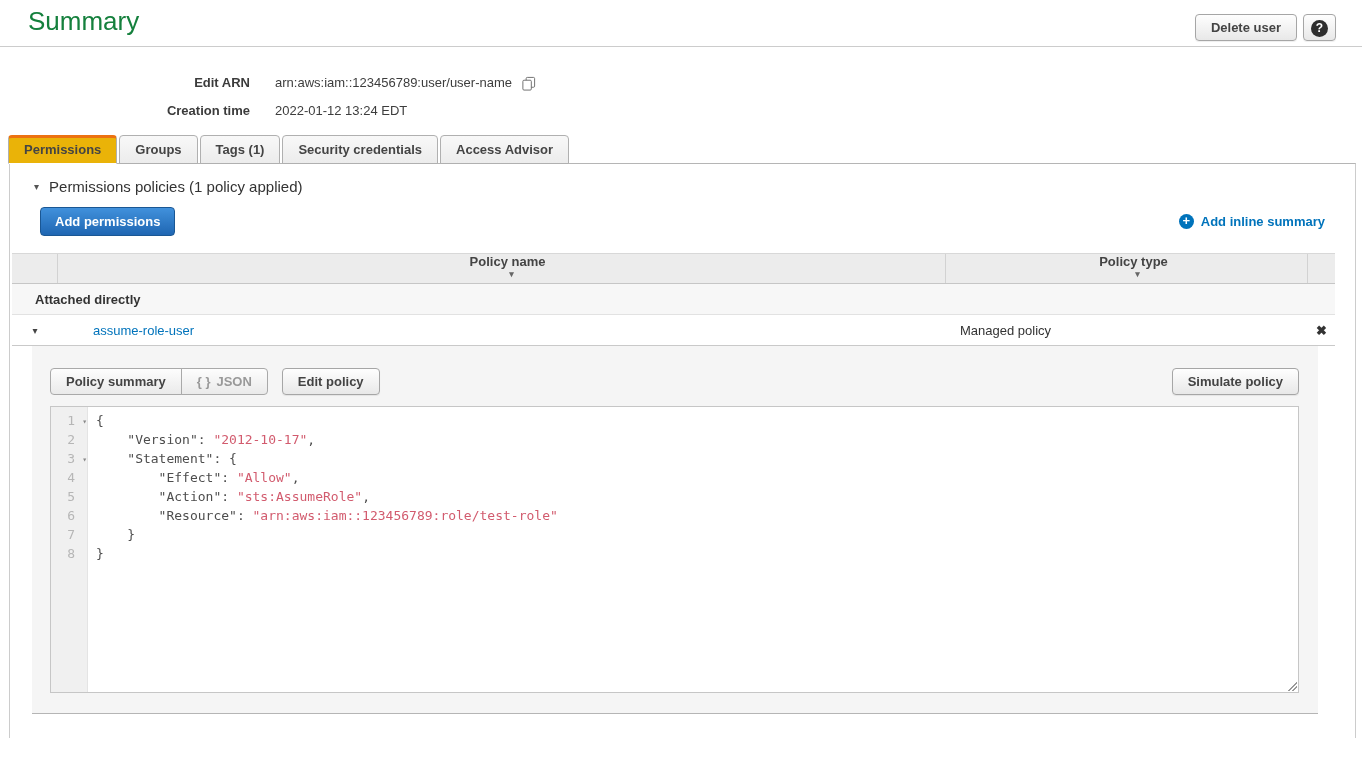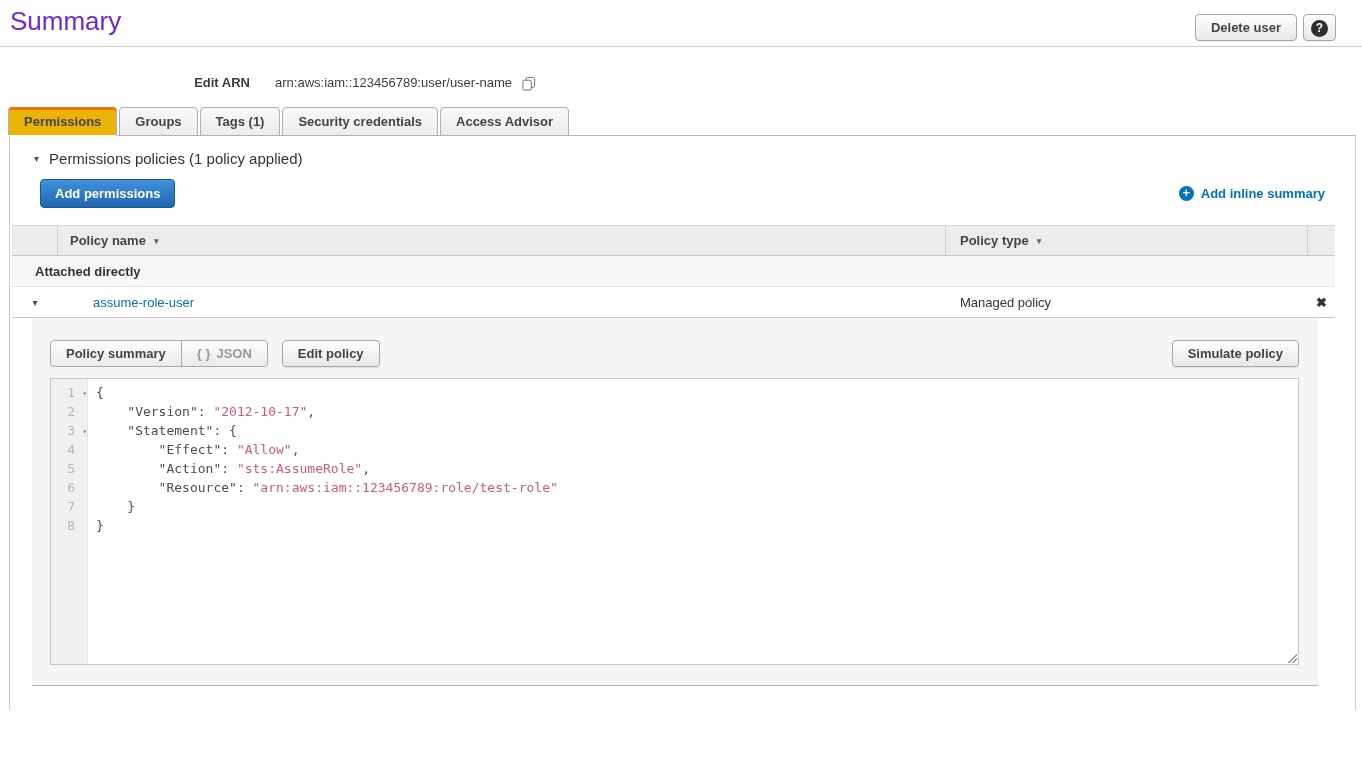--- a/index.html
+++ b/index.html
@@ -5,21 +5,21 @@
   * { box-sizing: border-box; }
   html,body { margin:0; padding:0; }
   body {
     width:1362px; height:766px; overflow:hidden;
     font-family:"Liberation Sans", sans-serif; font-size:13px;
     color:#333; background:#fff;
   }
 
   
   .page-header { position:relative; height:47px; border-bottom:1px solid #ccc; }
-  .page-title { position:absolute; left:10px; top:6px; font-size:26px; font-weight:400; color:#6d28d9; }
+  .page-title { position:absolute; left:28px; top:6px; font-size:26px; font-weight:400; color:#15803d; }
   .header-actions { position:absolute; right:26px; top:14px; display:flex; gap:6px; }
   .btn {
     background:linear-gradient(#fefefe,#e8e8e8); border:1px solid #a6a6a6; border-radius:4px;
     padding:5px 15px; font-weight:bold; color:#444; font-size:13px; cursor:pointer;
     font-family:inherit; box-shadow:0 1px 1px rgba(0,0,0,.07);
   }
   .btn-help { padding:3px 7px 2px; }
   .help-circle {
     display:inline-block; width:17px; height:17px; border-radius:50%;
     background:#2e2e2e; color:#fff; font-size:12px; font-weight:bold; line-height:17px; text-align:center;
@@ -63,21 +63,21 @@
     width:15px; height:15px; border-radius:50%; background:#0073bb; color:#fff;
     font-size:13px; line-height:14px; text-align:center; font-weight:bold;
   }
 
   
   .policy-table { margin:17px 20px 0 2px; }
   .t-header {
     display:flex; background:#ececec; height:31px; align-items:stretch;
     border-top:1px solid #d8d8d8; border-bottom:1px solid #c6c6c6; font-weight:bold; color:#444;
   }
-  .t-header .cell { border-right:1px solid #d2d2d2; display:flex; align-items:center; }
+  .t-header .cell { border-right:1px solid #d2d2d2; display:flex; align-items:center;flex-direction:column; }
   .t-header .cell:last-child { border-right:none; }
   .cell-expand { width:46px; display:flex; align-items:center; justify-content:center; }
   .cell-name { flex:1; padding-left:12px; }
   .cell-type { width:362px; padding-left:14px; }
   .cell-action { width:27px; display:flex; align-items:center; justify-content:center; }
   .sort-arrow { font-size:9px; color:#666; margin-left:8px; }
   .t-group {
     height:31px; background:#f7f7f7; border-bottom:1px solid #e2e2e2;
     display:flex; align-items:center; font-weight:bold; color:#333; padding-left:23px;
   }
@@ -138,20 +138,24 @@
     <div class="field-label">Edit ARN</div>
     <div class="field-value">
       <span>arn:aws:iam::123456789:user/user-name</span>
       <span class="copy-btn">
         <svg width="15" height="15" viewBox="0 0 16 16">
           <rect x="5.5" y="1.5" width="9" height="10.5" rx="1.2" fill="#fff" stroke="#6b6b6b"></rect>
           <rect x="2" y="4.5" width="9" height="10.5" rx="1.2" fill="#fff" stroke="#6b6b6b"></rect>
         </svg>
       </span>
     </div>
+  </div>
+  <div class="field-row">
+    <div class="field-label">Creation time</div>
+    <div class="field-value">2022-01-12 13:24 EDT</div>
   </div>
 </div>
 
 <div class="tabs">
   <div class="tab active">Permissions</div>
   <div class="tab">Groups</div>
   <div class="tab">Tags (1)</div>
   <div class="tab">Security credentials</div>
   <div class="tab">Access Advisor</div>
 </div>

